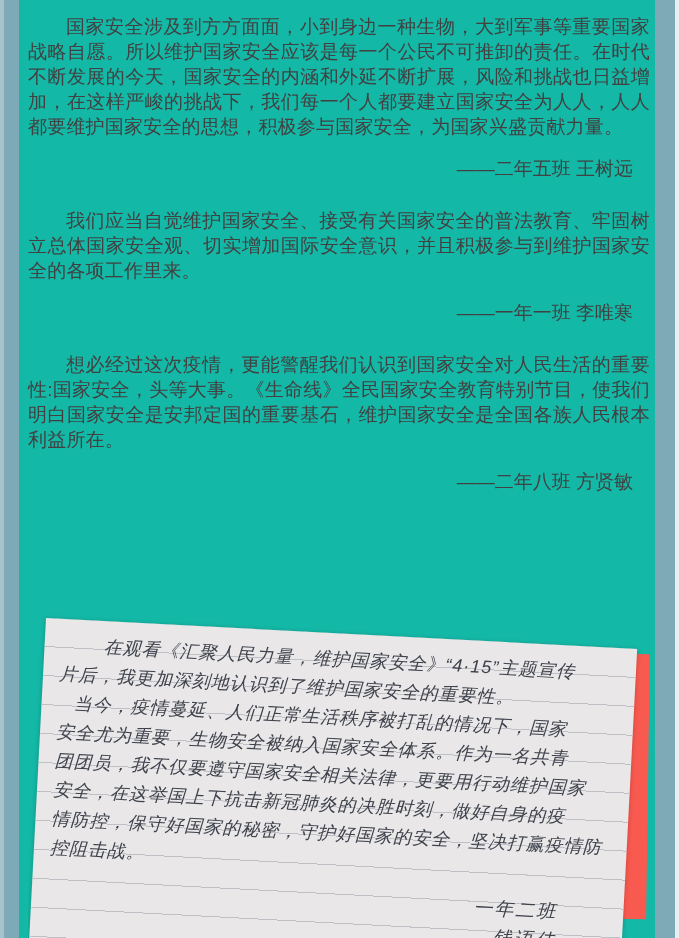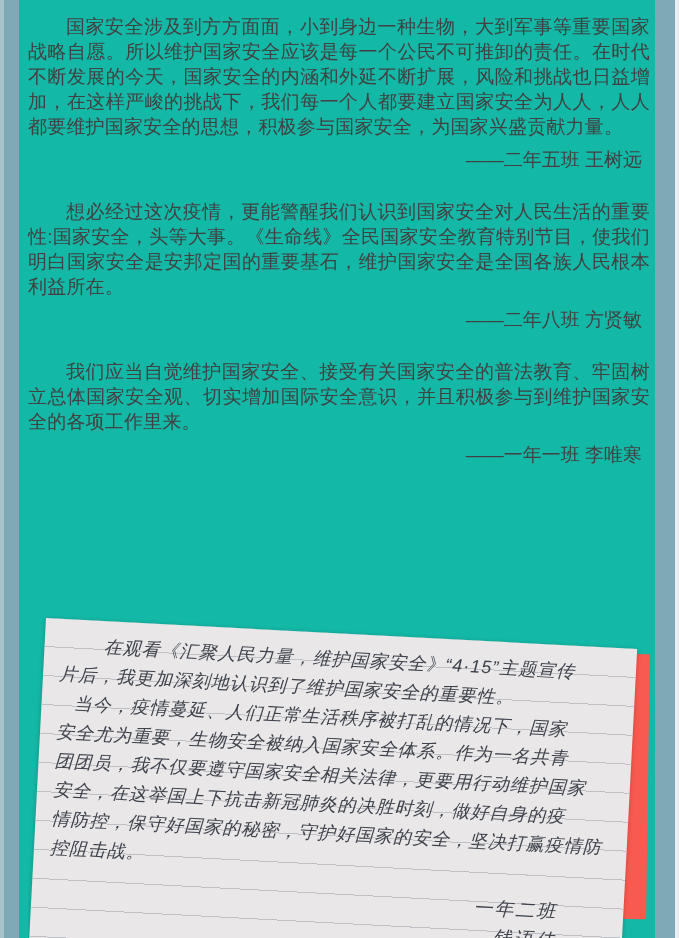--- a/index.html
+++ b/index.html
@@ -32,21 +32,21 @@
   .entry{margin:0 0 27px 0;}
   .entry .body{
     margin:0;
     font-size:19px;line-height:25px;
     color:#414141;
     text-align:justify;
     text-indent:2em;
     letter-spacing:0.2px;
   }
   .entry .attr{
-    margin:8px;
+    margin:17px;
     font-size:19px;line-height:25px;
     color:#414141;
     text-align:right;
   }
   
   .photo{
     position:absolute;left:28px;top:615px;width:627px;height:323px;
     overflow:hidden;
   }
   .red-mat{
@@ -97,27 +97,27 @@
 
   <div class="content">
 
     <section class="entry">
       <p class="body">国家安全涉及到方方面面，小到身边一种生物，大到军事等重要国家战略自愿。所以维护国家安全应该是每一个公民不可推卸的责任。在时代不断发展的今天，国家安全的内涵和外延不断扩展，风险和挑战也日益增加，在这样严峻的挑战下，我们每一个人都要建立国家安全为人人，人人都要维护国家安全的思想，积极参与国家安全，为国家兴盛贡献力量。</p>
       <p class="attr">——二年五班 王树远</p>
     </section>
 
 
     <section class="entry">
-      <p class="body">想必经过这次疫情，更能警醒我们认识到国家安全对人民生活的重要性:国家安全，头等大事。《生命线》全民国家安全教育特别节目，使我们明白国家安全是安邦定国的重要基石，维护国家安全是全国各族人民根本利益所在。</p>
-      <p class="attr">——二年八班 方贤敏</p>
+      <p class="body">我们应当自觉维护国家安全、接受有关国家安全的普法教育、牢固树立总体国家安全观、切实增加国际安全意识，并且积极参与到维护国家安全的各项工作里来。</p>
+      <p class="attr">——一年一班 李唯寒</p>
     </section>
 
     <section class="entry">
-      <p class="body">我们应当自觉维护国家安全、接受有关国家安全的普法教育、牢固树立总体国家安全观、切实增加国际安全意识，并且积极参与到维护国家安全的各项工作里来。</p>
-      <p class="attr">——一年一班 李唯寒</p>
+      <p class="body">想必经过这次疫情，更能警醒我们认识到国家安全对人民生活的重要性:国家安全，头等大事。《生命线》全民国家安全教育特别节目，使我们明白国家安全是安邦定国的重要基石，维护国家安全是全国各族人民根本利益所在。</p>
+      <p class="attr">——二年八班 方贤敏</p>
     </section>
 
   </div>
 
   <div class="photo">
     <div class="red-mat"></div>
     <div class="paper">
       <div class="hw-line hw-indent-first">在观看《汇聚人民力量，维护国家安全》“4·15”主题宣传</div>
       <div class="hw-line">片后，我更加深刻地认识到了维护国家安全的重要性。</div>
       <div class="hw-line hw-indent-small">当今，疫情蔓延、人们正常生活秩序被打乱的情况下，国家</div>

